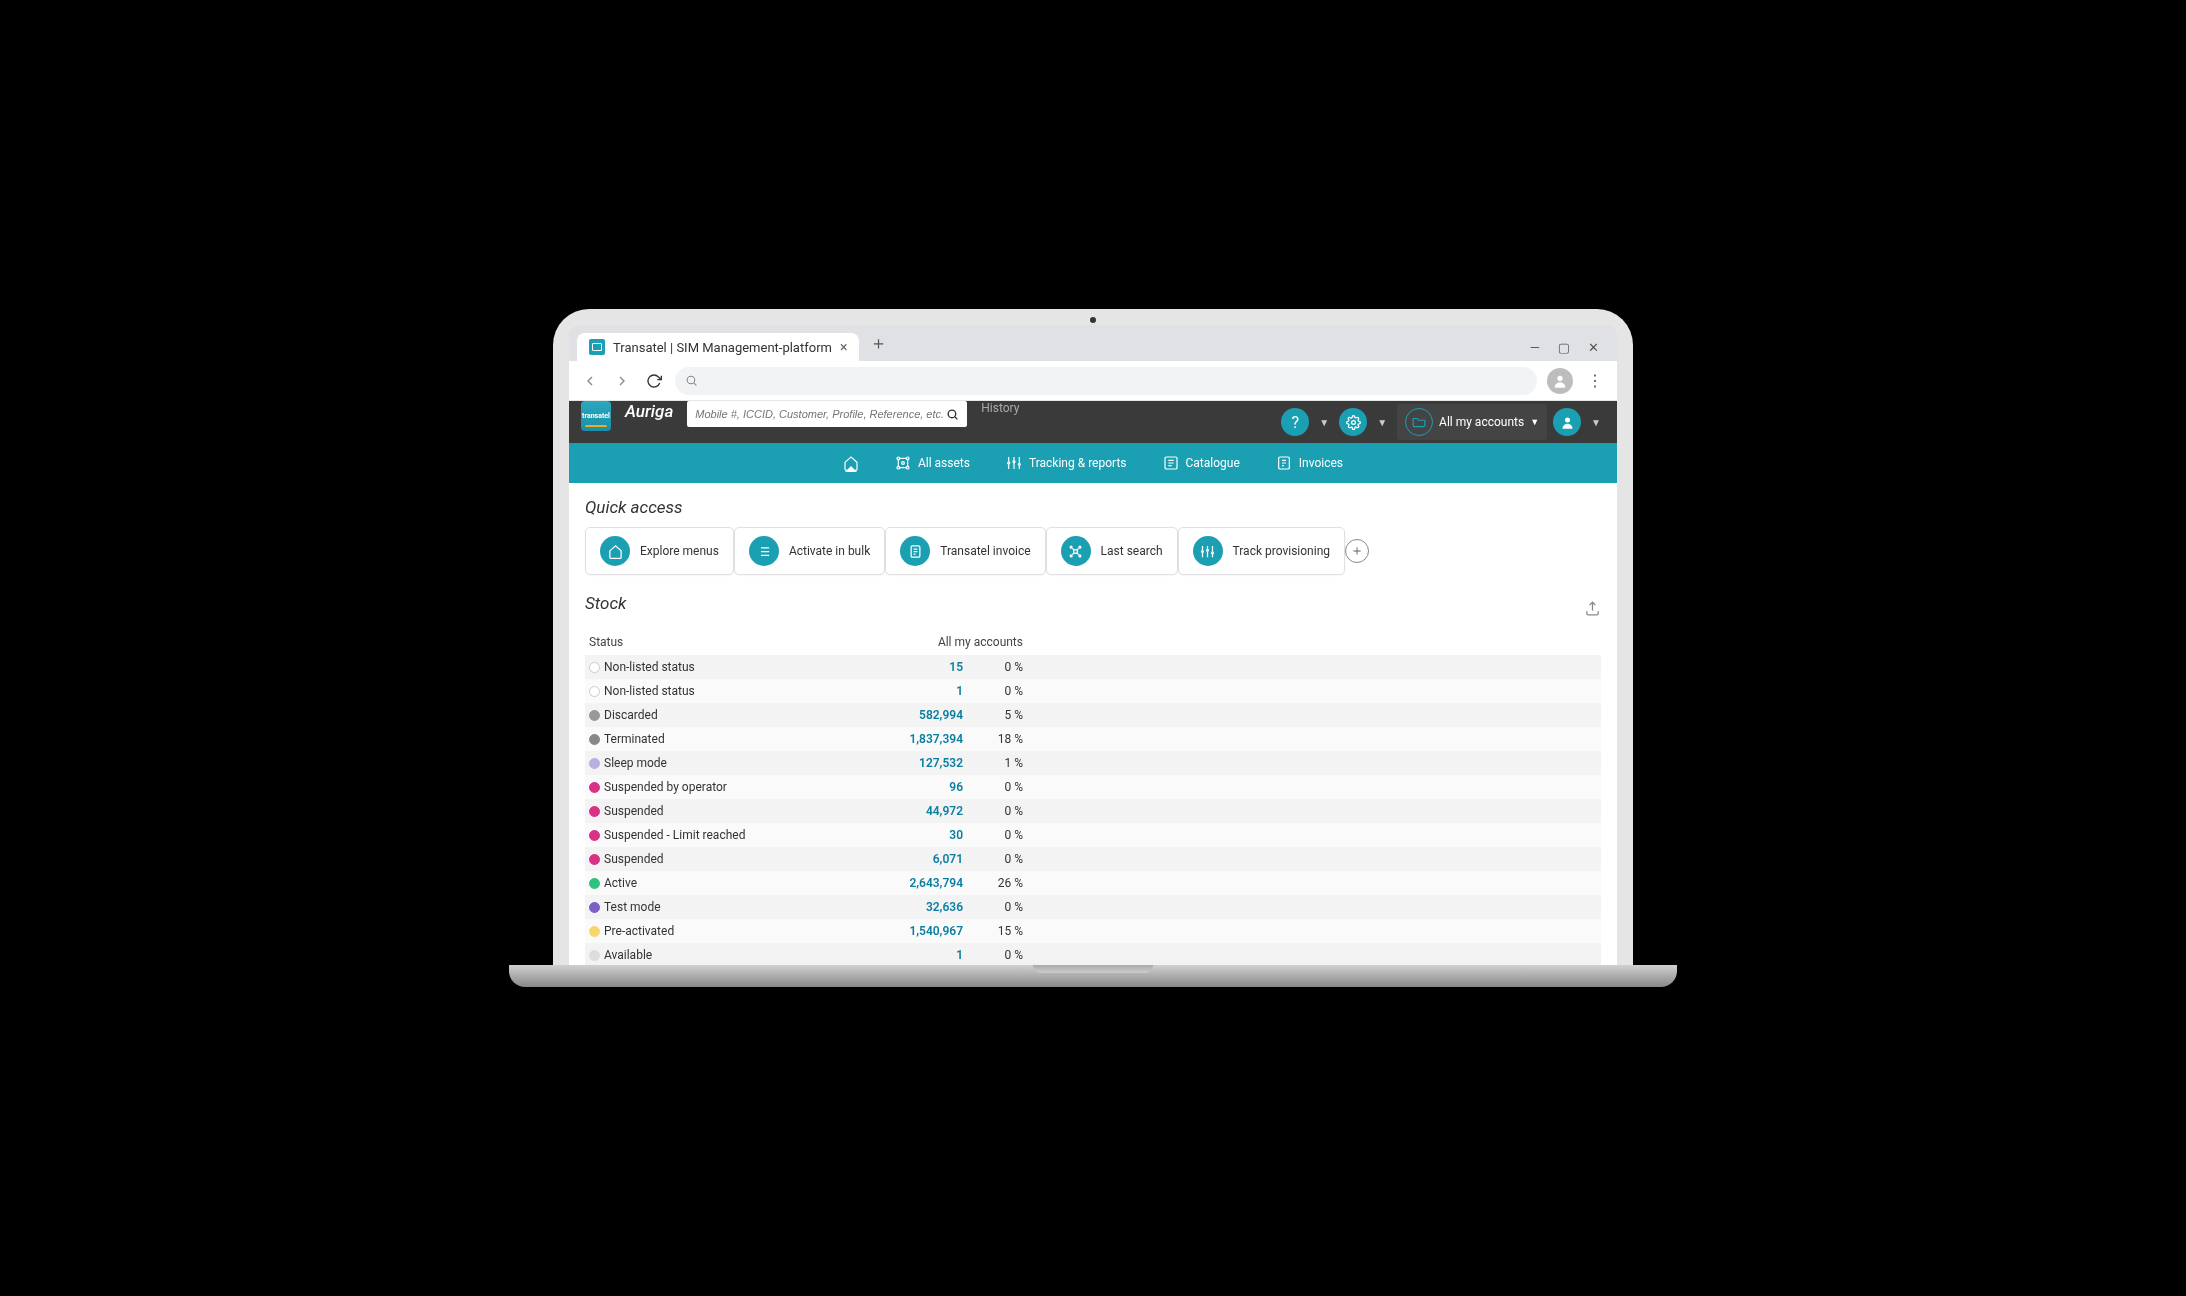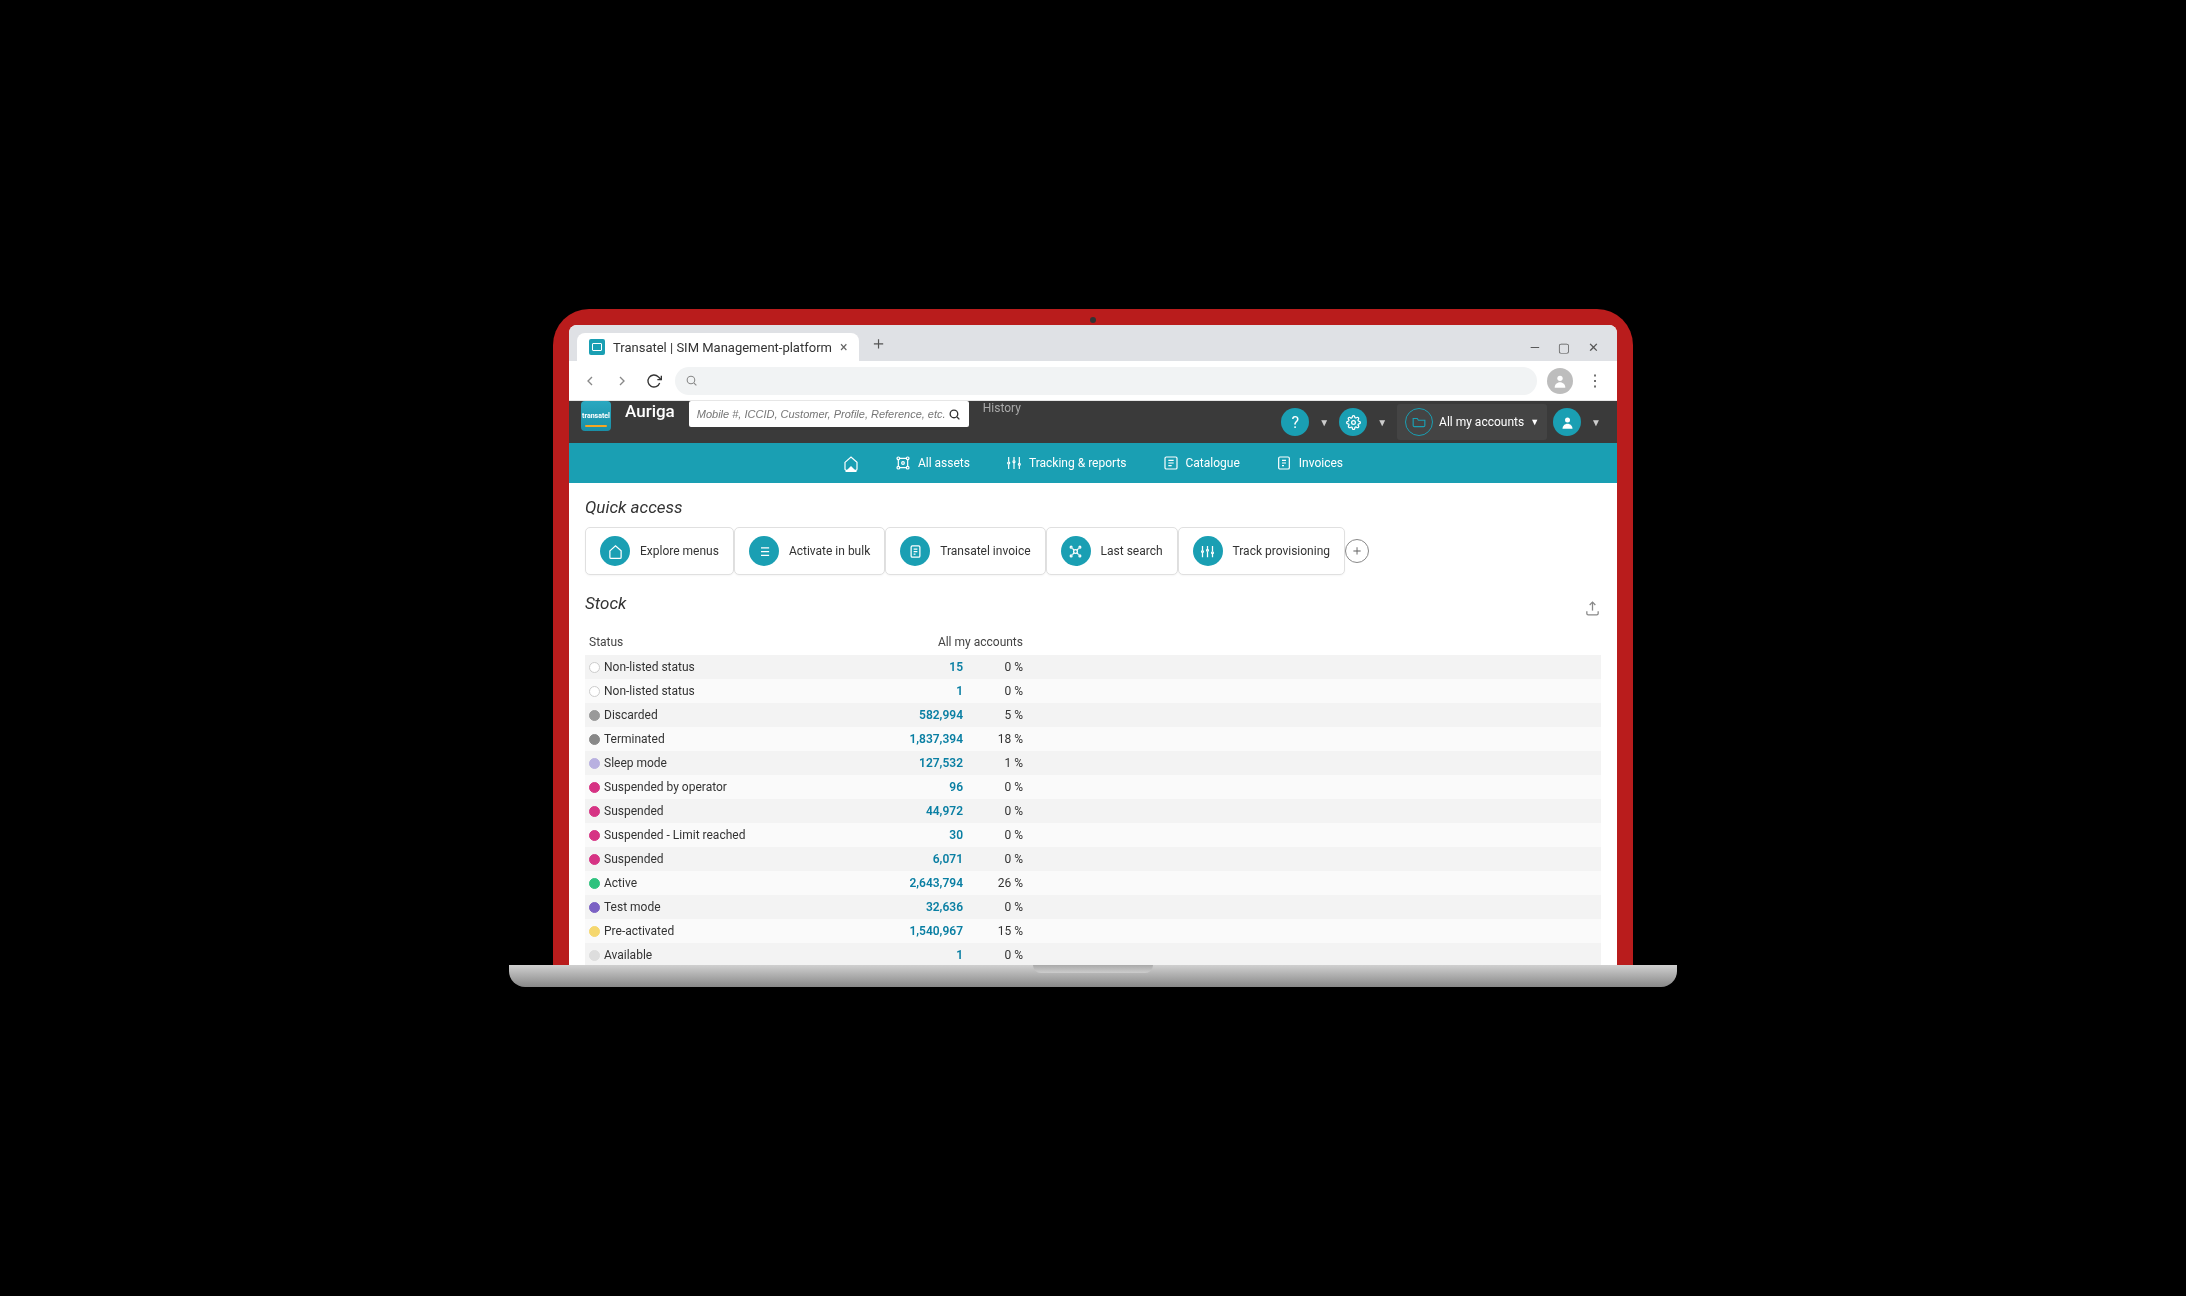--- a/index.html
+++ b/index.html
@@ -7,21 +7,21 @@
     font-family: -apple-system, BlinkMacSystemFont, "Segoe UI", Roboto, Arial, sans-serif;
     background: #000;
     display: flex;
     align-items: center;
     justify-content: center;
     min-height: 100vh;
     padding: 20px;
   }
   .laptop {
     width: 1080px;
-    background: #b91c1c;
+    background: #e5e5e5;
     border-radius: 36px 36px 0 0;
     padding: 16px 16px 0 16px;
     position: relative;
   }
   .laptop-notch {
     position: absolute;
     top: 8px; left: 50%; transform: translateX(-50%);
     width: 6px; height: 6px; background: #333; border-radius: 50%;
   }
   .screen {
@@ -118,21 +118,21 @@
   }
   .logo-box{
     width:30px;height:30px;
     background:linear-gradient(#2aa8c0,#1a8fa6);
     border-radius:4px;
     display:flex;align-items:center;justify-content:center;
     font-size:7px;color:#fff;font-weight:bold;
     position:relative;
   }
   .logo-box::after{content:"";position:absolute;bottom:4px;left:4px;right:4px;height:2px;background:#f5a623;border-radius:1px;}
-  .app-name{font-size:17px;font-weight:500;}
+  .app-name{font-style:italic;font-size:17px;font-weight:500;}
   .search-box{
     width:280px;height:26px;
     background:#fff;border-radius:2px;
     display:flex;align-items:center;
     padding:0 8px;
   }
   .search-box input{
     flex:1;border:none;outline:none;font-size:11px;font-style:italic;color:#666;
   }
   .search-box .sicon{color:#333;}

